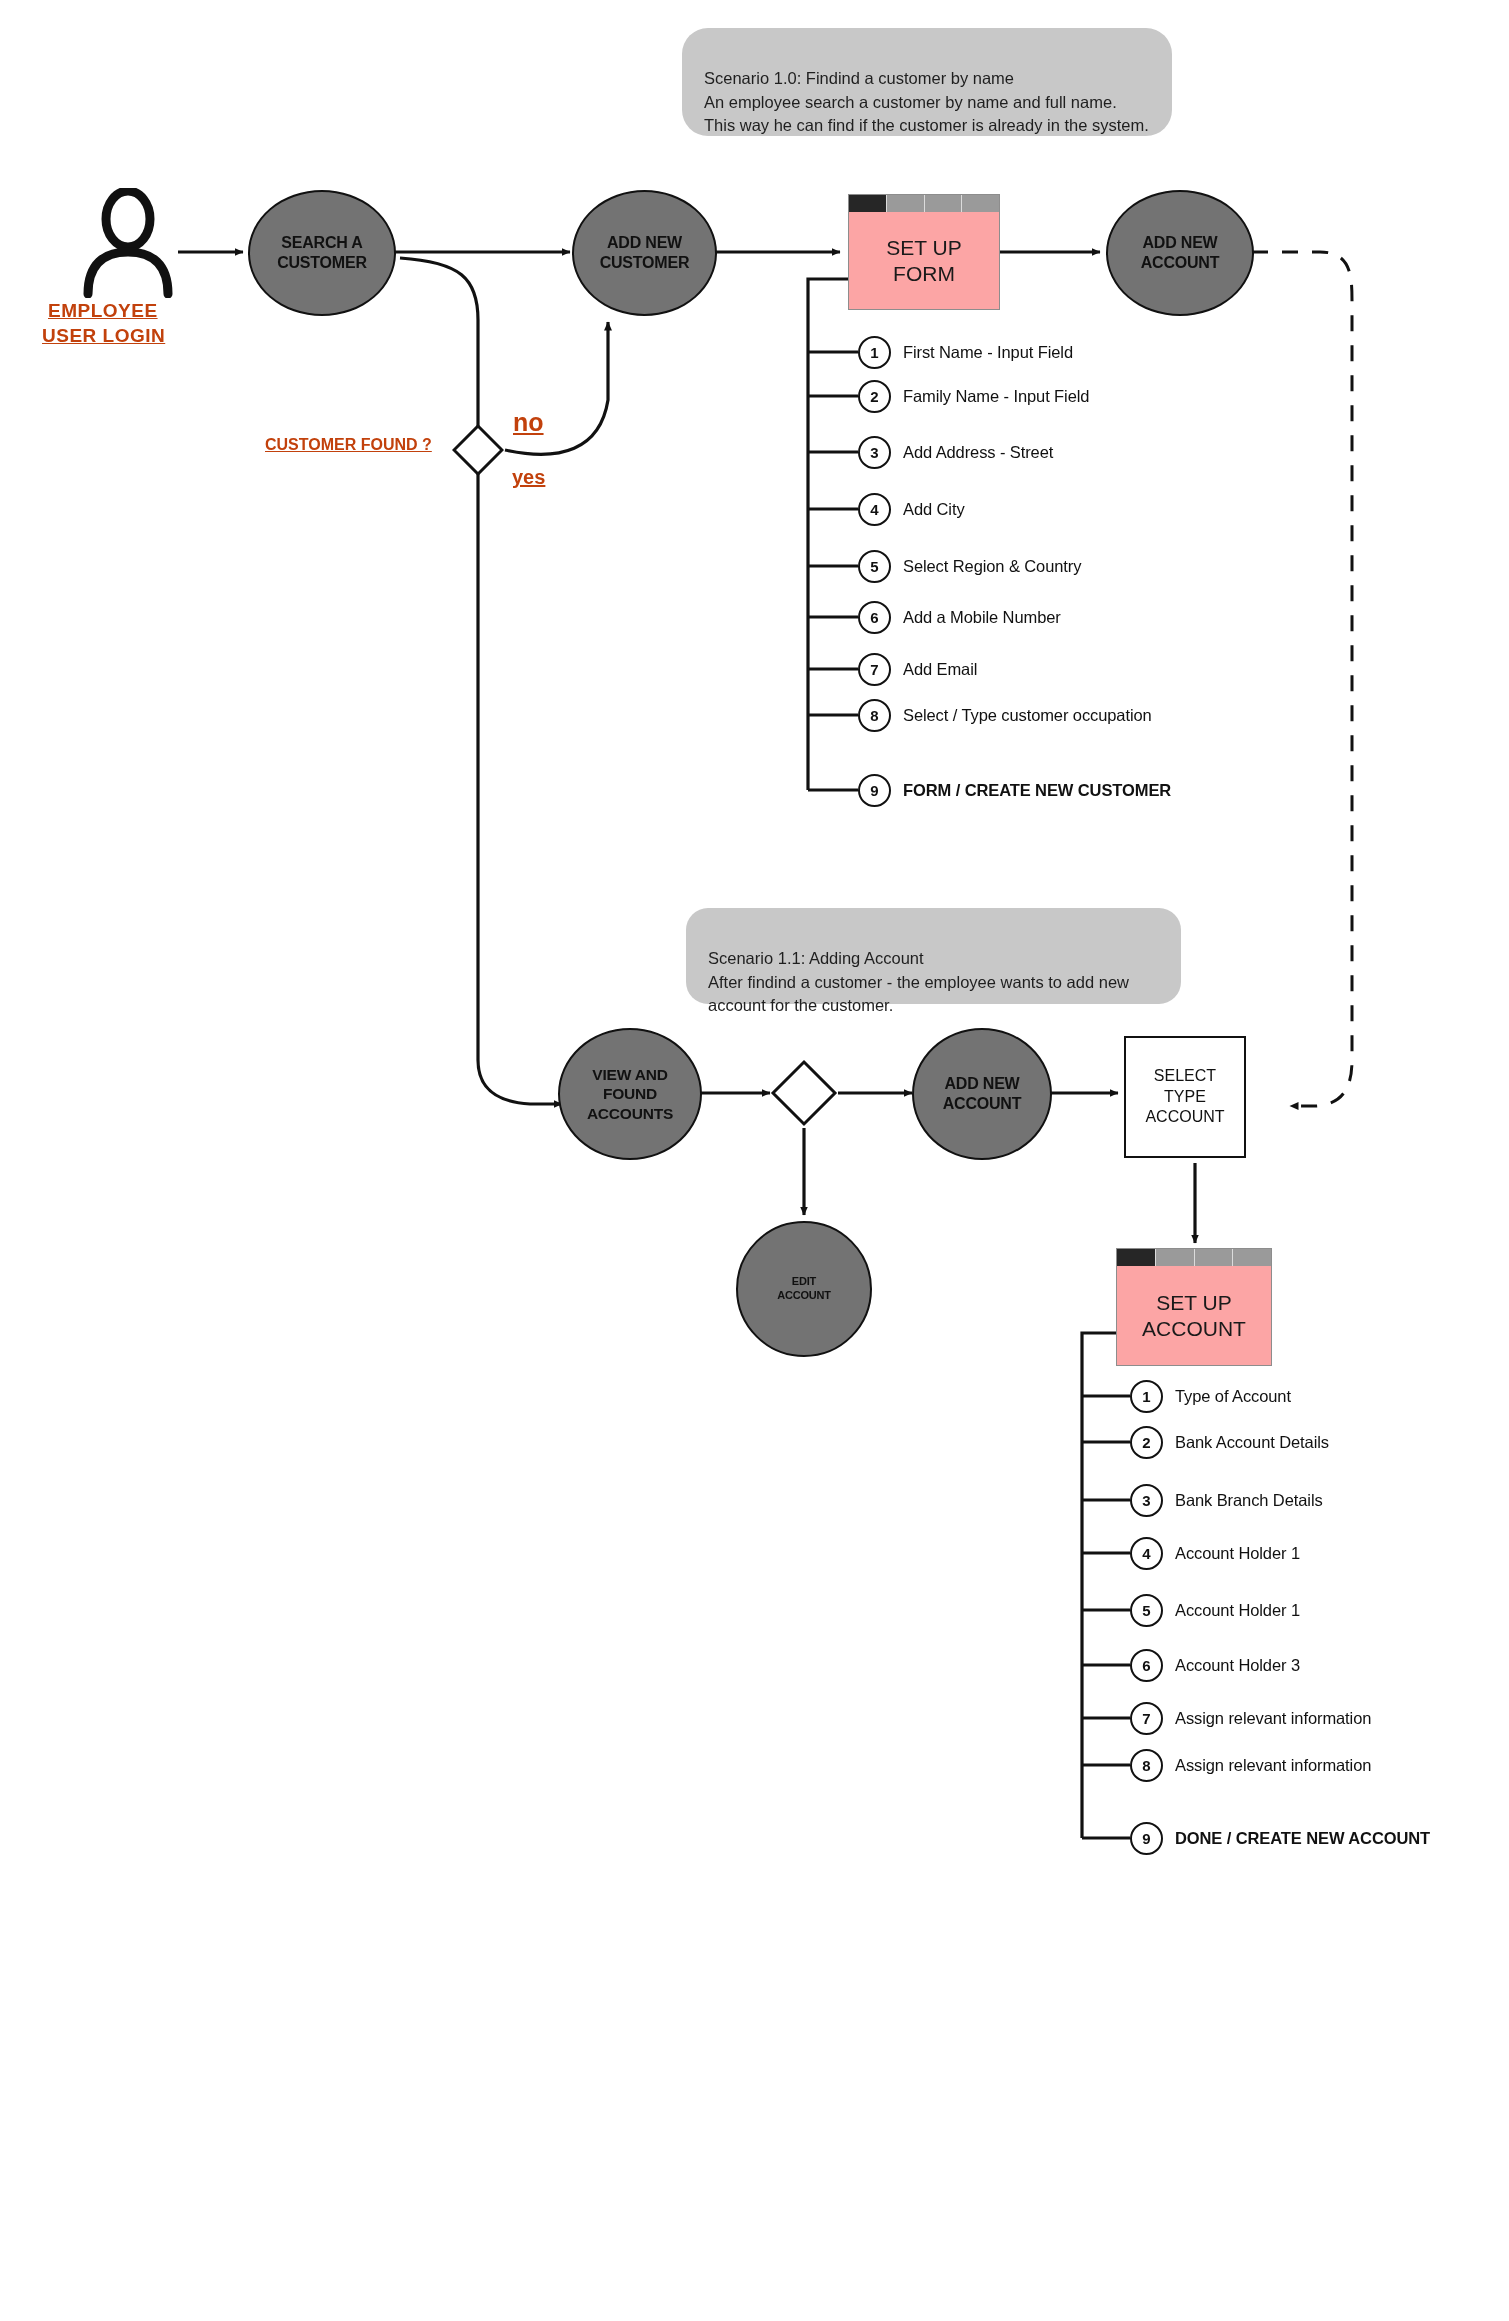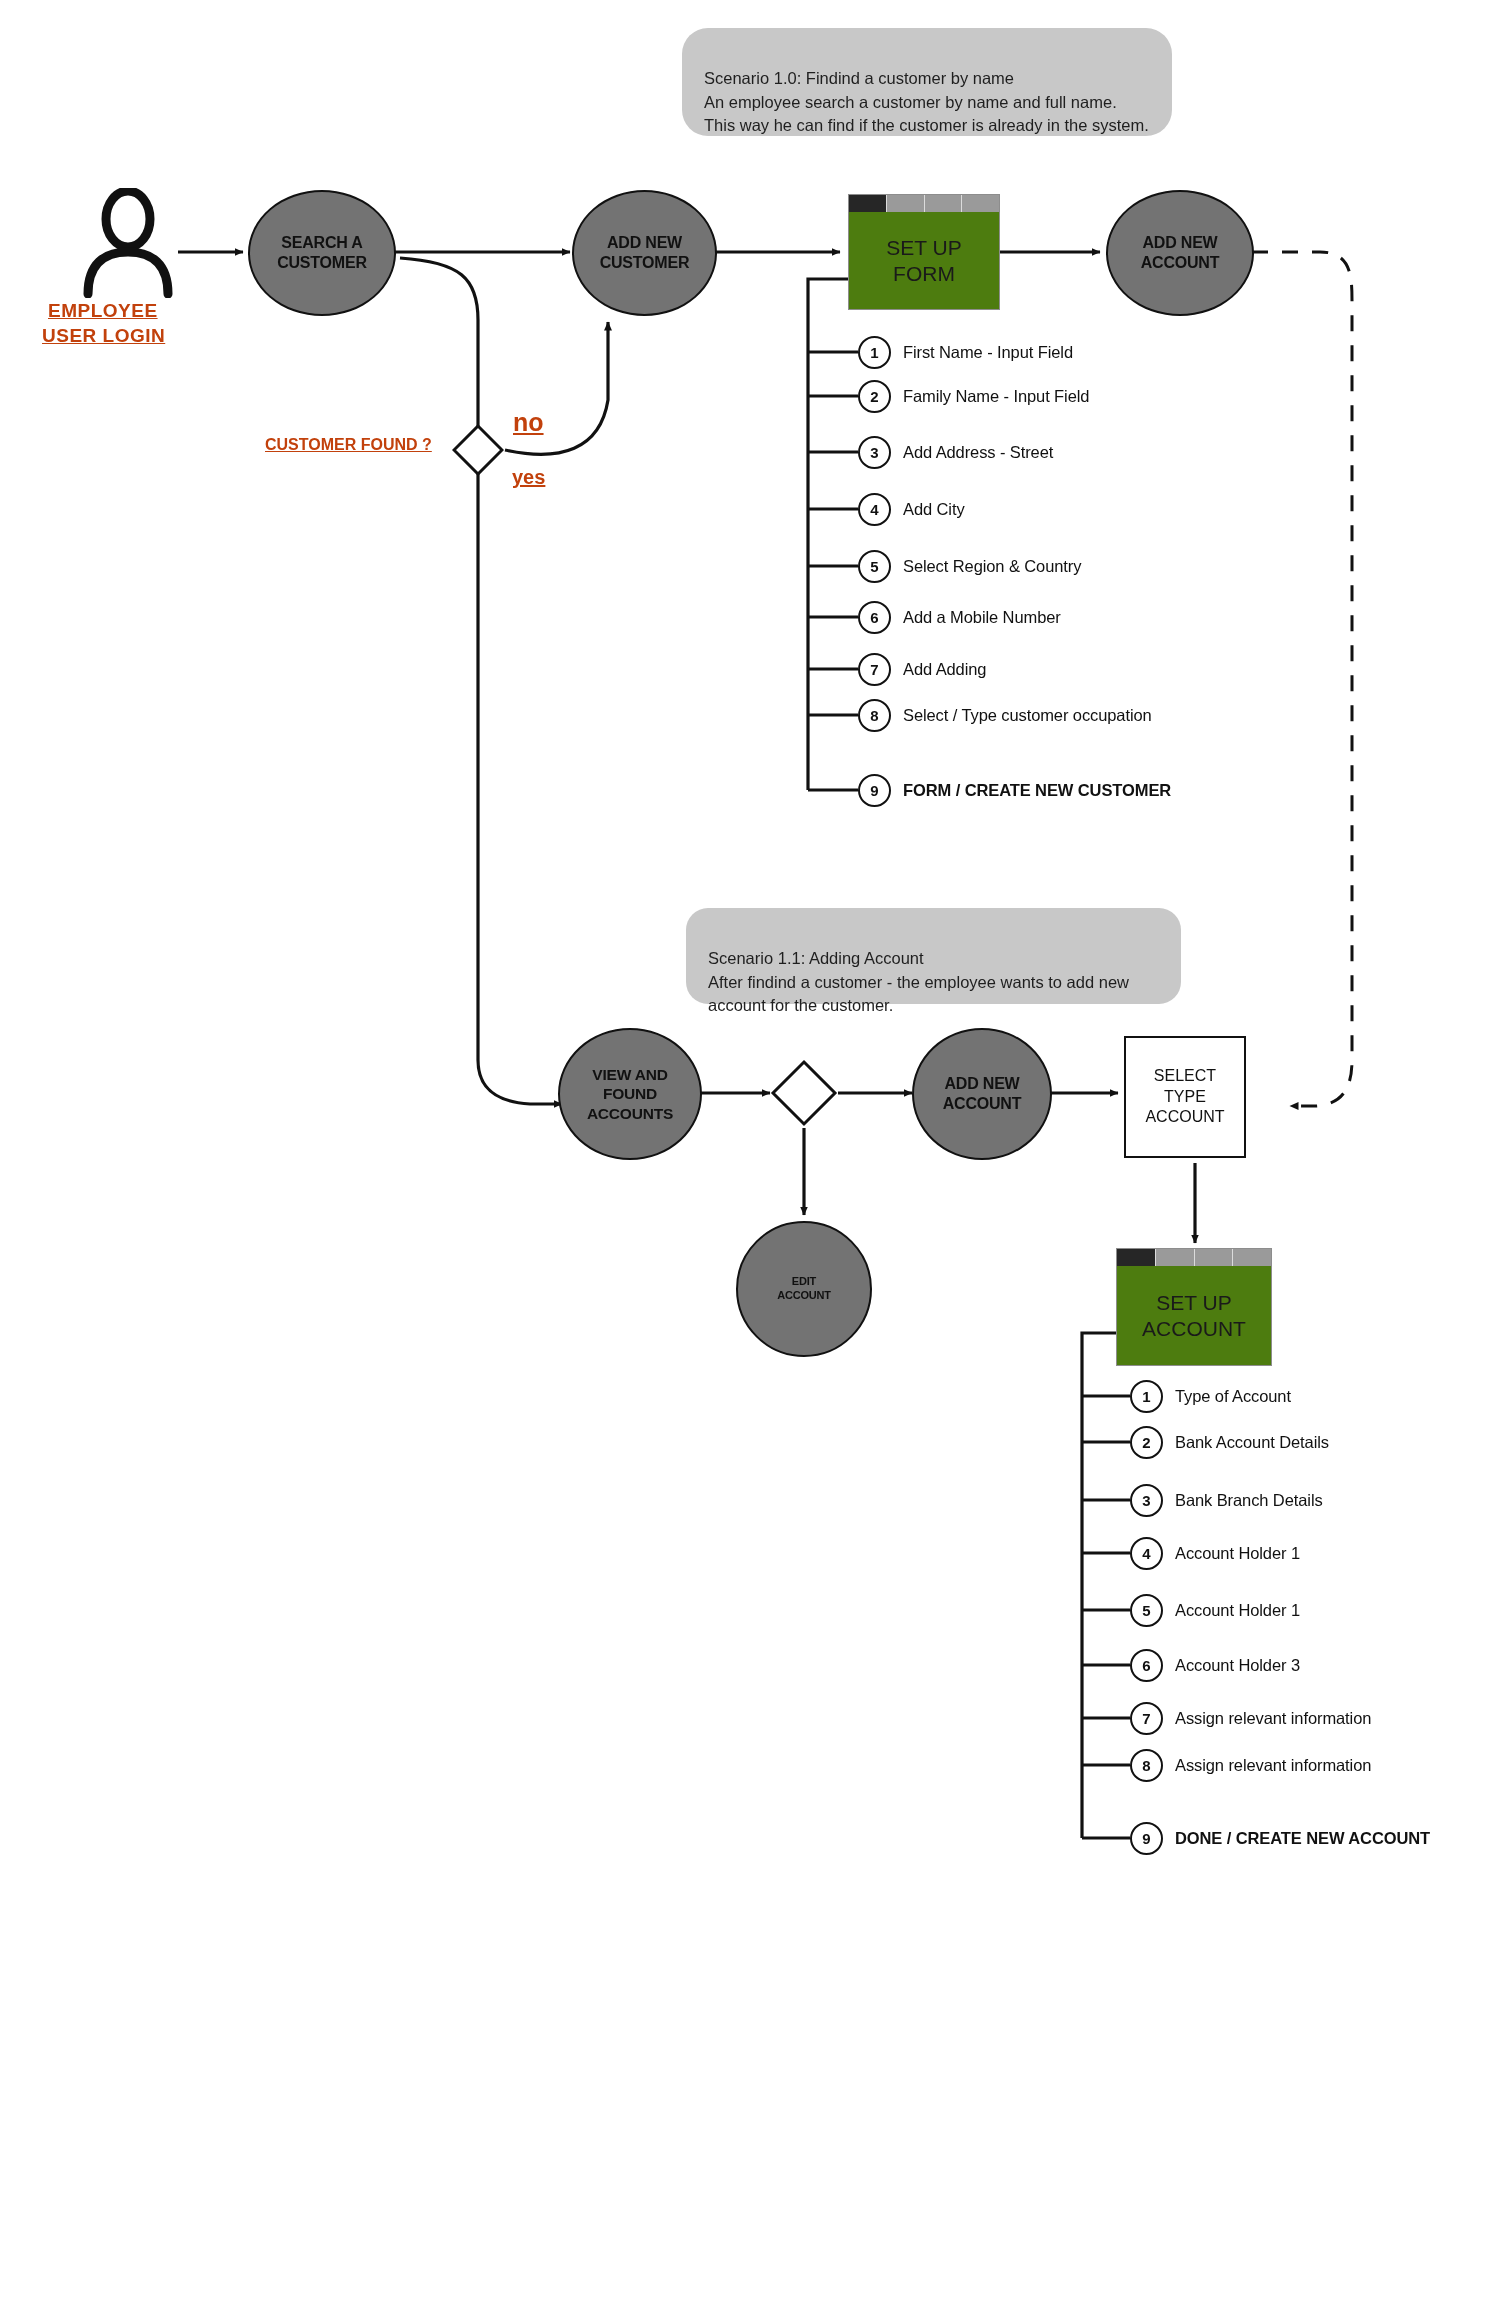--- a/index.html
+++ b/index.html
@@ -45,21 +45,21 @@
     display: flex;
     align-items: center;
     justify-content: center;
     text-align: center;
     color: #111111;
     line-height: 1.3;
   }
   
   .window {
     border: 1.5px solid #8d8d8d;
-    background: #4d7c0f;
+    background: #fca5a5;
     display: flex;
     flex-direction: column;
   }
   .window .tabbar {
     display: flex;
     height: 17px;
     flex: 0 0 auto;
   }
   .window .tabbar .tab {
     flex: 1 1 0;
@@ -271,21 +271,21 @@
     <div class="step" style="left: 858px; top: 551px;">
       <div class="num">5</div>
       <div class="steptext">Select Region &amp; Country</div>
     </div>
     <div class="step" style="left: 858px; top: 602px;">
       <div class="num">6</div>
       <div class="steptext">Add a Mobile Number</div>
     </div>
     <div class="step" style="left: 858px; top: 654px;">
       <div class="num">7</div>
-      <div class="steptext">Add Adding</div>
+      <div class="steptext">Add Email</div>
     </div>
     <div class="step" style="left: 858px; top: 700px;">
       <div class="num">8</div>
       <div class="steptext">Select / Type customer occupation</div>
     </div>
     <div class="step bold" style="left: 858px; top: 775px;">
       <div class="num">9</div>
       <div class="steptext">FORM / CREATE NEW CUSTOMER</div>
     </div>
   </div>

